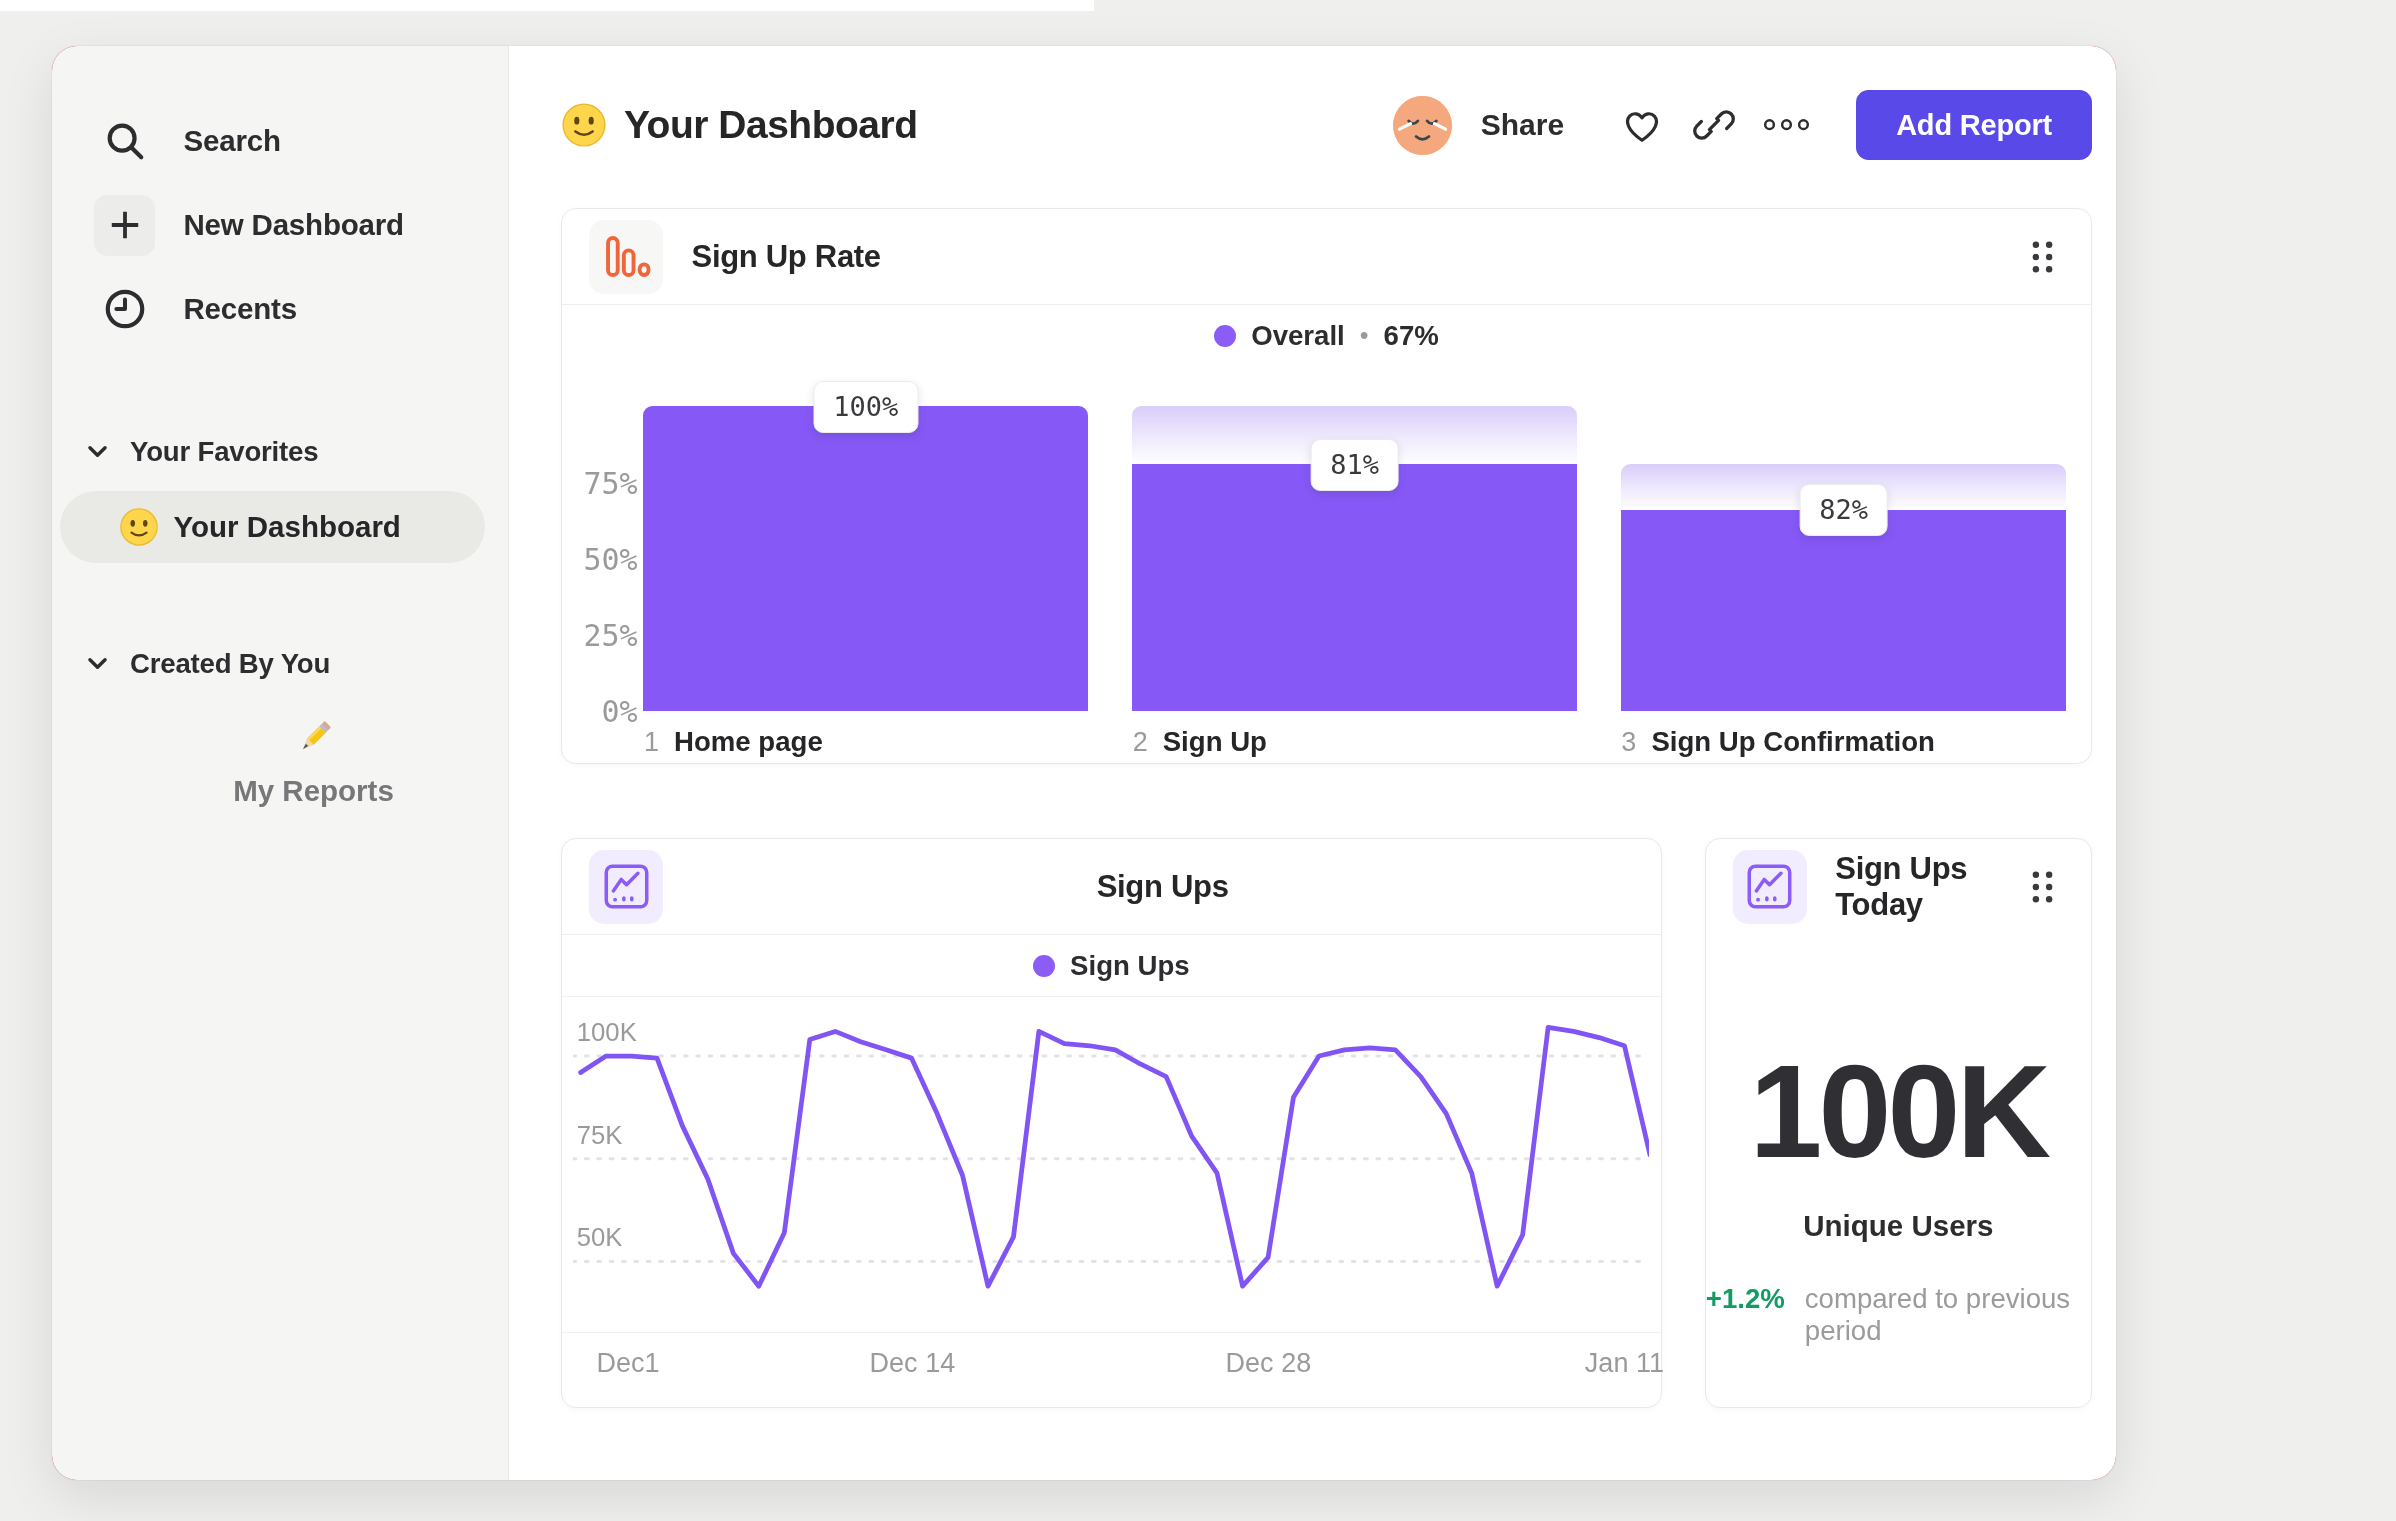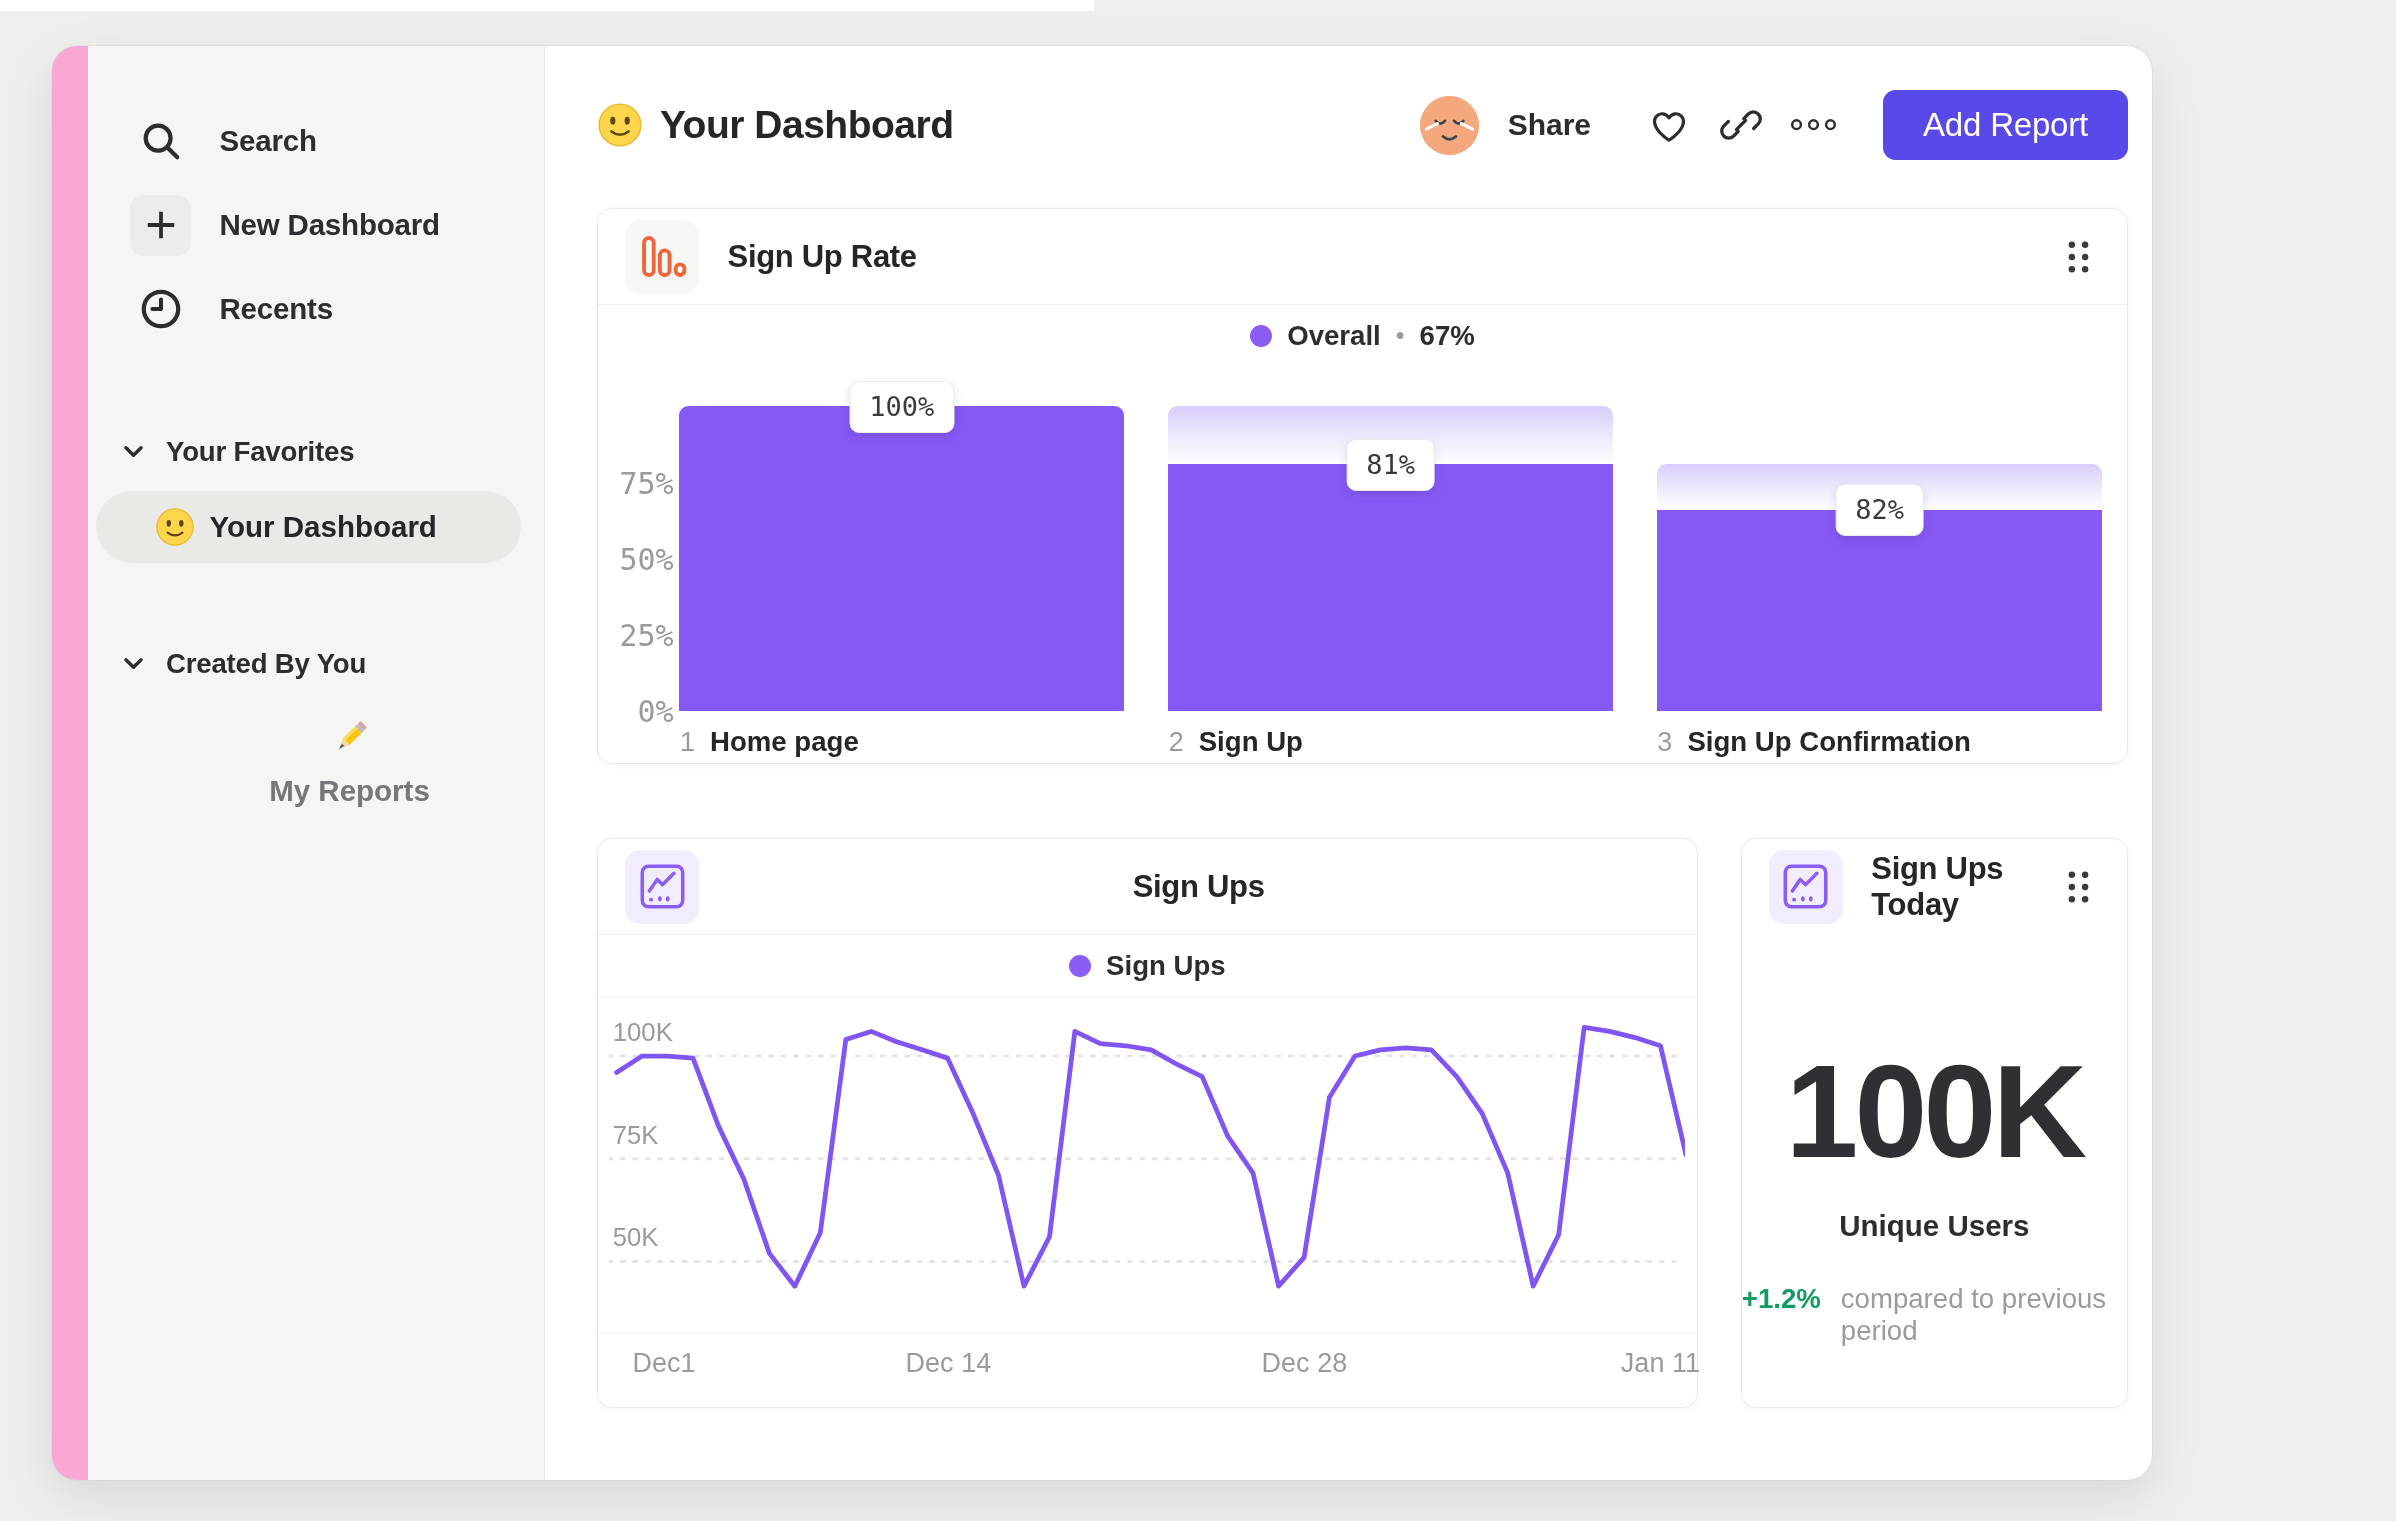--- a/index.html
+++ b/index.html
@@ -4,23 +4,23 @@
 <style>
   html,body{margin:0;padding:0;}
   body{
     width:2397px;height:1522px;background:#efefee;overflow:hidden;
     font-family:"Liberation Sans","DejaVu Sans",sans-serif;color:#2d2d30;
     -webkit-font-smoothing:antialiased;
   }
   .top-strip{position:absolute;left:0;top:0;width:1094px;height:11.4px;background:#ffffff;}
   .window{
     position:absolute;left:52px;top:46px;width:2064px;height:1434px;
-    background:#f9a8d4;border-radius:25px;
+    background:#be185d;border-radius:25px;
     box-shadow:0 17px 52px rgba(0,0,0,.10),0 0 0 1px rgba(0,0,0,.03);
-    display:grid;grid-template-columns:457px 1fr;overflow:hidden;padding-left:36px;
+    display:grid;grid-template-columns:457px 1fr;overflow:hidden;
   }
   
   .sidebar{background:#f5f5f3;border-right:1px solid #e9e9e7;padding-top:53px;position:relative;}
   .side-item{display:flex;align-items:center;gap:28.5px;height:84px;padding-left:42px;cursor:pointer;}
   .side-item .glyph{width:61px;height:61px;display:flex;align-items:center;justify-content:center;flex:0 0 61px;}
   .side-item .tile{background:#ececea;border-radius:13.3px;}
   .side-label{font-size:29.5px;font-weight:600;color:#2d2d30;letter-spacing:-0.2px;}
   .side-section{display:flex;align-items:center;gap:21px;padding-left:34px;margin-top:72px;height:57px;cursor:pointer;}
   .side-section .sec-label{font-size:27.6px;font-weight:700;color:#2d2d30;letter-spacing:-0.2px;}
   .side-pill{
@@ -33,21 +33,21 @@
   
   .main{background:#ffffff;padding:40px 24px 0 52px;position:relative;overflow:hidden;}
   .main-header{display:flex;align-items:center;height:78px;}
   .title-wrap{display:flex;align-items:center;gap:17px;flex:1;}
   .page-title{font-size:39px;font-weight:700;letter-spacing:-0.5px;color:#262628;}
   .header-actions{display:flex;align-items:center;gap:0;}
   .avatar{width:59px;height:59px;border-radius:50%;background:#f5a87e;display:flex;align-items:center;justify-content:center;overflow:hidden;cursor:pointer;}
   .share-label{font-size:30px;font-weight:600;color:#2d2d30;margin:0 42px 0 28.5px;cursor:pointer;}
   .icon-btn{width:72px;height:59px;display:flex;align-items:center;justify-content:center;cursor:pointer;}
   .btn-primary{
-    margin-left:34px;background:#5a49e9;color:#fff;font-size:33px;font-weight:400;
+    margin-left:34px;background:#5a49e9;color:#fff;font-size:29px;font-weight:700;
     border:none;border-radius:12.4px;height:70px;padding:0 40px;cursor:pointer;letter-spacing:-0.2px;
   }
   
   .card{background:#fff;border:1.4px solid #e9e9e9;border-radius:15px;box-shadow:0 1.9px 7.6px rgba(0,0,0,.03);}
   .card-head{height:95px;display:flex;align-items:center;padding:0 27px;gap:28.5px;}
   .icon-tile{width:74px;height:74px;border-radius:15px;display:flex;align-items:center;justify-content:center;flex:0 0 74px;}
   .tile-gray{background:#f7f7f6;}
   .tile-purple{background:#f2edfe;}
   .card-title{font-size:31px;font-weight:700;letter-spacing:-0.3px;color:#262628;flex:1;}
   .drag{cursor:grab;padding:9.5px;}

